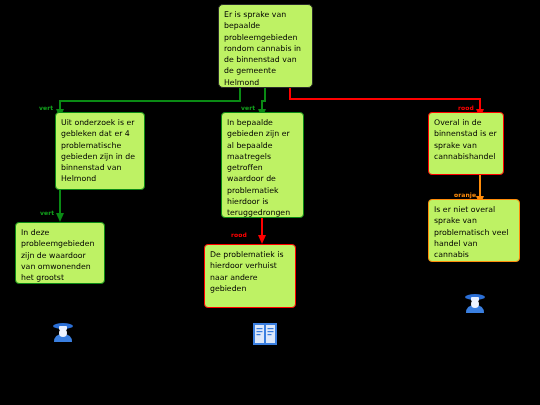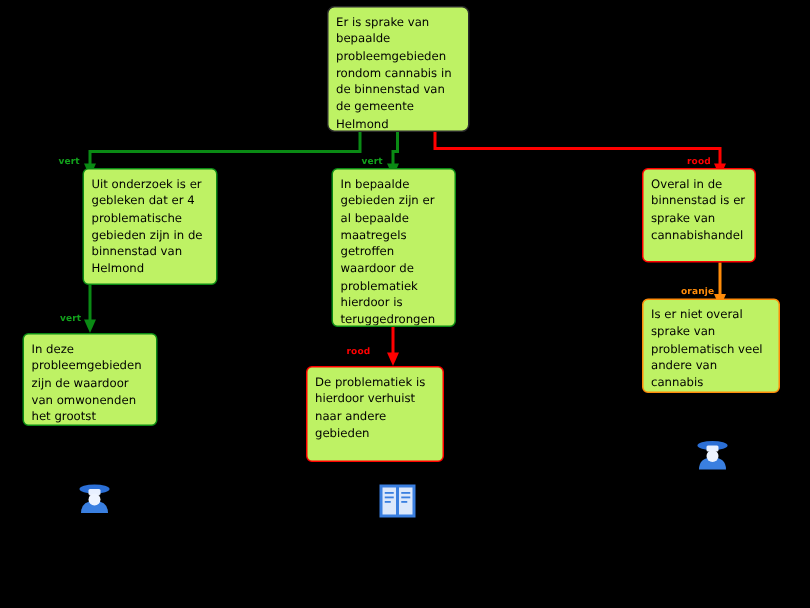--- a/index.html
+++ b/index.html
@@ -52,21 +52,21 @@
   <div class="node green" style="left:15px;top:112px;width:90px;height:78px;margin-left:40px;">Uit onderzoek is er gebleken dat er 4 problematische gebieden zijn in de binnenstad van Helmond</div>
 
   <div class="node green" style="left:15px;top:222px;width:90px;height:62px;">In deze probleemgebieden zijn de waardoor van omwonenden het grootst</div>
 
   <div class="node green" style="left:221px;top:112px;width:83px;height:106px;">In bepaalde gebieden zijn er al bepaalde maatregels getroffen waardoor de problematiek hierdoor is teruggedrongen</div>
 
   <div class="node red" style="left:204px;top:244px;width:92px;height:64px;">De problematiek is hierdoor verhuist naar andere gebieden</div>
 
   <div class="node red" style="left:428px;top:112px;width:76px;height:63px;">Overal in de binnenstad is er sprake van cannabishandel</div>
 
-  <div class="node orange" style="left:428px;top:199px;width:92px;height:63px;">Is er niet overal sprake van problematisch veel andere van cannabis</div>
+  <div class="node orange" style="left:428px;top:199px;width:92px;height:63px;">Is er niet overal sprake van problematisch veel handel van cannabis</div>
 
   <div class="elabel green" style="left:39px;top:104px;">vert</div>
   <div class="elabel green" style="left:241px;top:104px;">vert</div>
   <div class="elabel red" style="left:458px;top:104px;">rood</div>
   <div class="elabel green" style="left:40px;top:209px;">vert</div>
   <div class="elabel red" style="left:231px;top:231px;">rood</div>
   <div class="elabel orange" style="left:454px;top:191px;">oranje</div>
 
   <svg class="icon" style="left:50px;top:320px;" viewBox="0 0 26 24">
     <ellipse cx="13" cy="6" rx="10" ry="3" fill="#2b6fd6"></ellipse>

